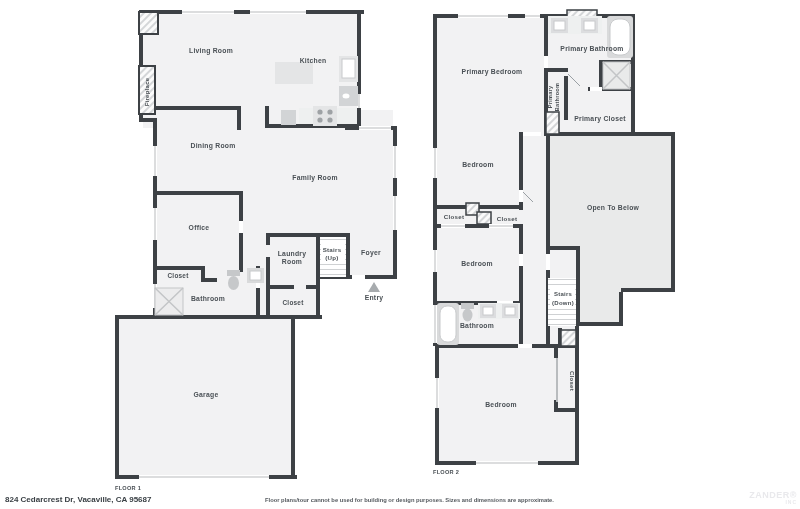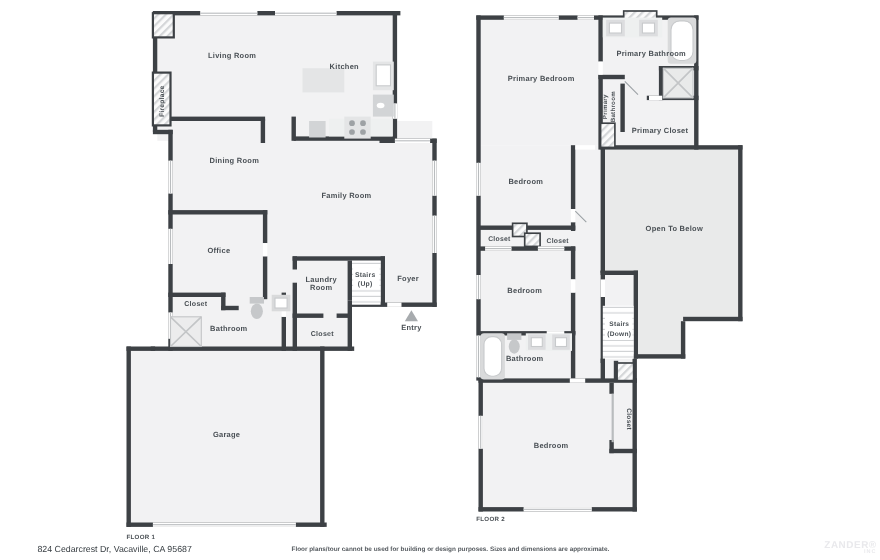--- a/index.html
+++ b/index.html
@@ -1,19 +1,19 @@
 <!DOCTYPE html>
 <html><head>
 <meta charset="utf-8">
 <style>
   html,body{margin:0;padding:0;background:#fff;}
   #stage{position:relative;width:800px;height:509px;background:#ffffff;overflow:hidden;
          font-family:"Liberation Sans",sans-serif;}
   svg text{font-family:"Liberation Sans",sans-serif;font-weight:bold;fill:#4a5055;letter-spacing:.25px;}
-  .addr{position:absolute;left:5px;top:495px;font-size:8px;font-weight:normal;color:#3a4045;margin-left:29px;}
+  .addr{position:absolute;left:5px;top:495px;font-size:8px;font-weight:bold;color:#3a4045;}
   .disc{position:absolute;left:265px;top:497px;font-size:5.8px;font-weight:bold;color:#555a5f;}
   .wm{position:absolute;right:3px;bottom:4px;text-align:right;color:#e9e9ec;filter:blur(.5px);line-height:1;}
   .wm .l1{font-size:9px;font-weight:bold;letter-spacing:.5px;}
   .wm .l2{font-size:5px;font-weight:bold;letter-spacing:1px;}
 </style>
 </head>
 <body>
 
 <div id="stage">
 

